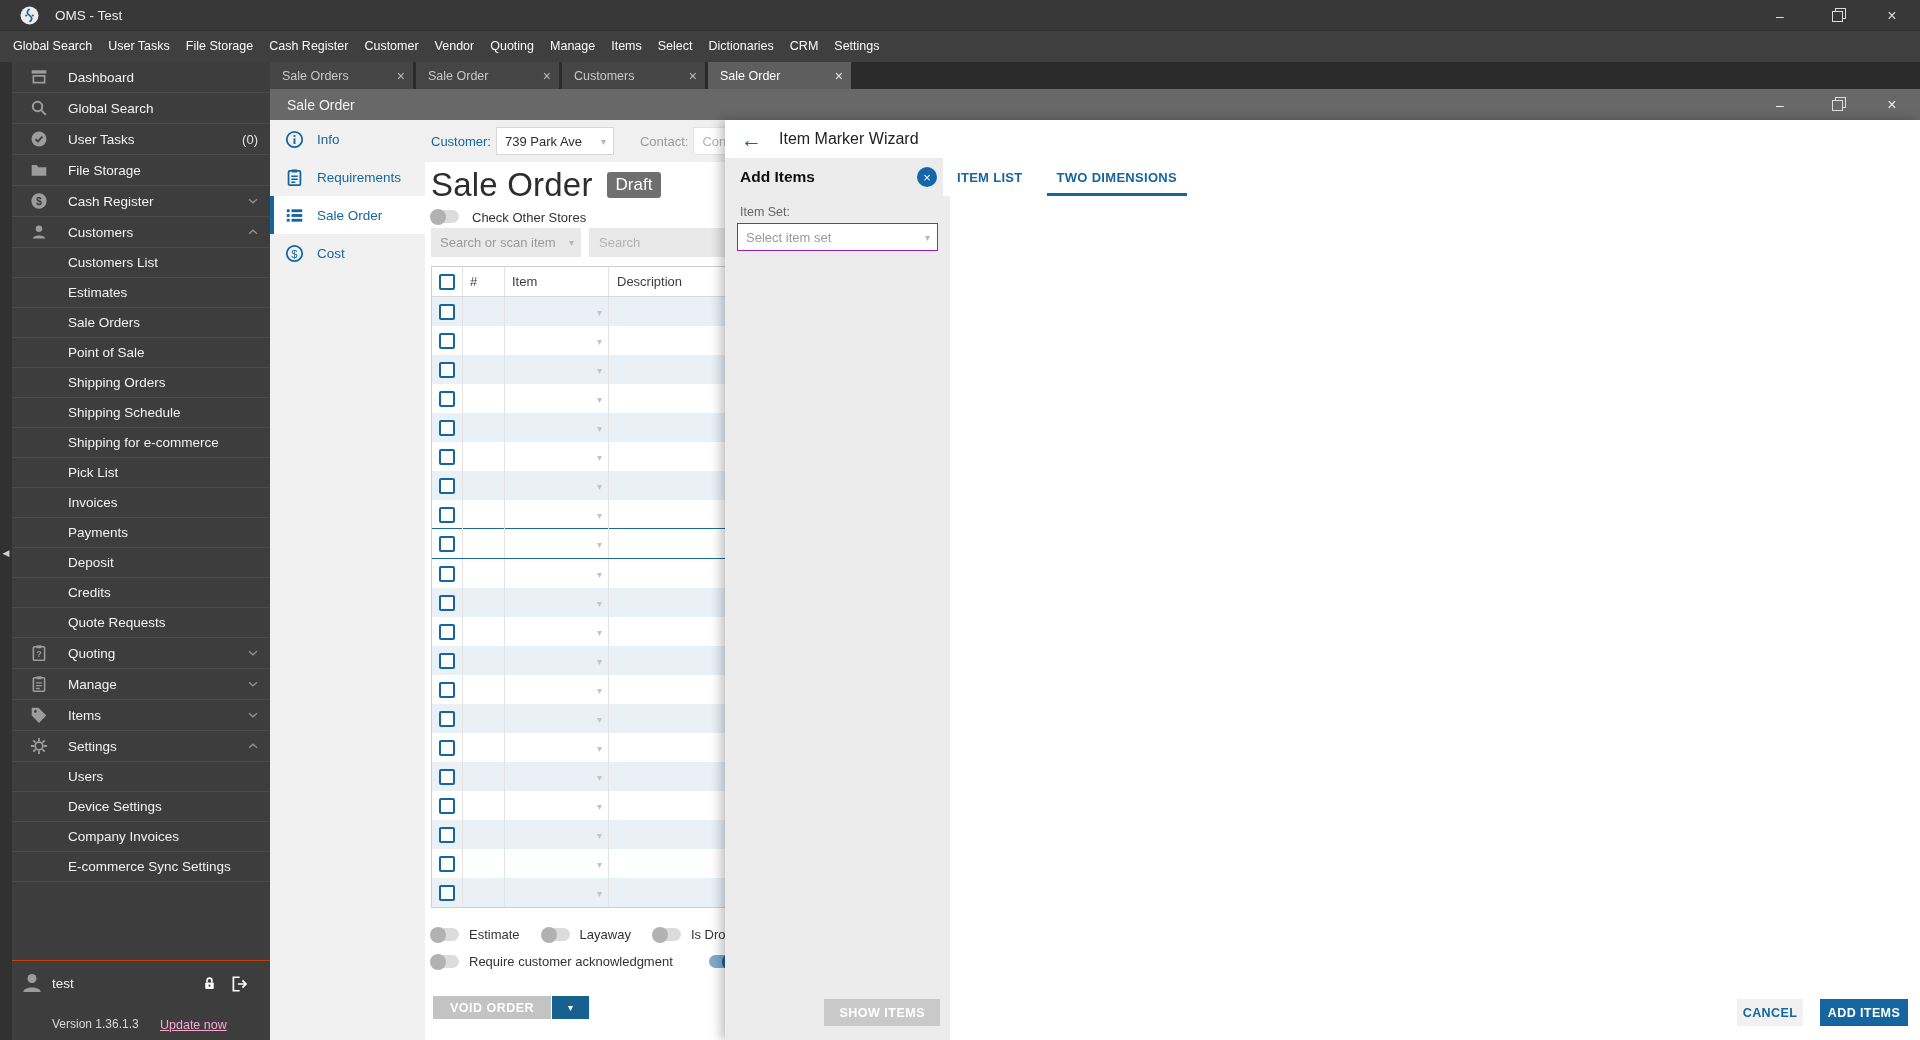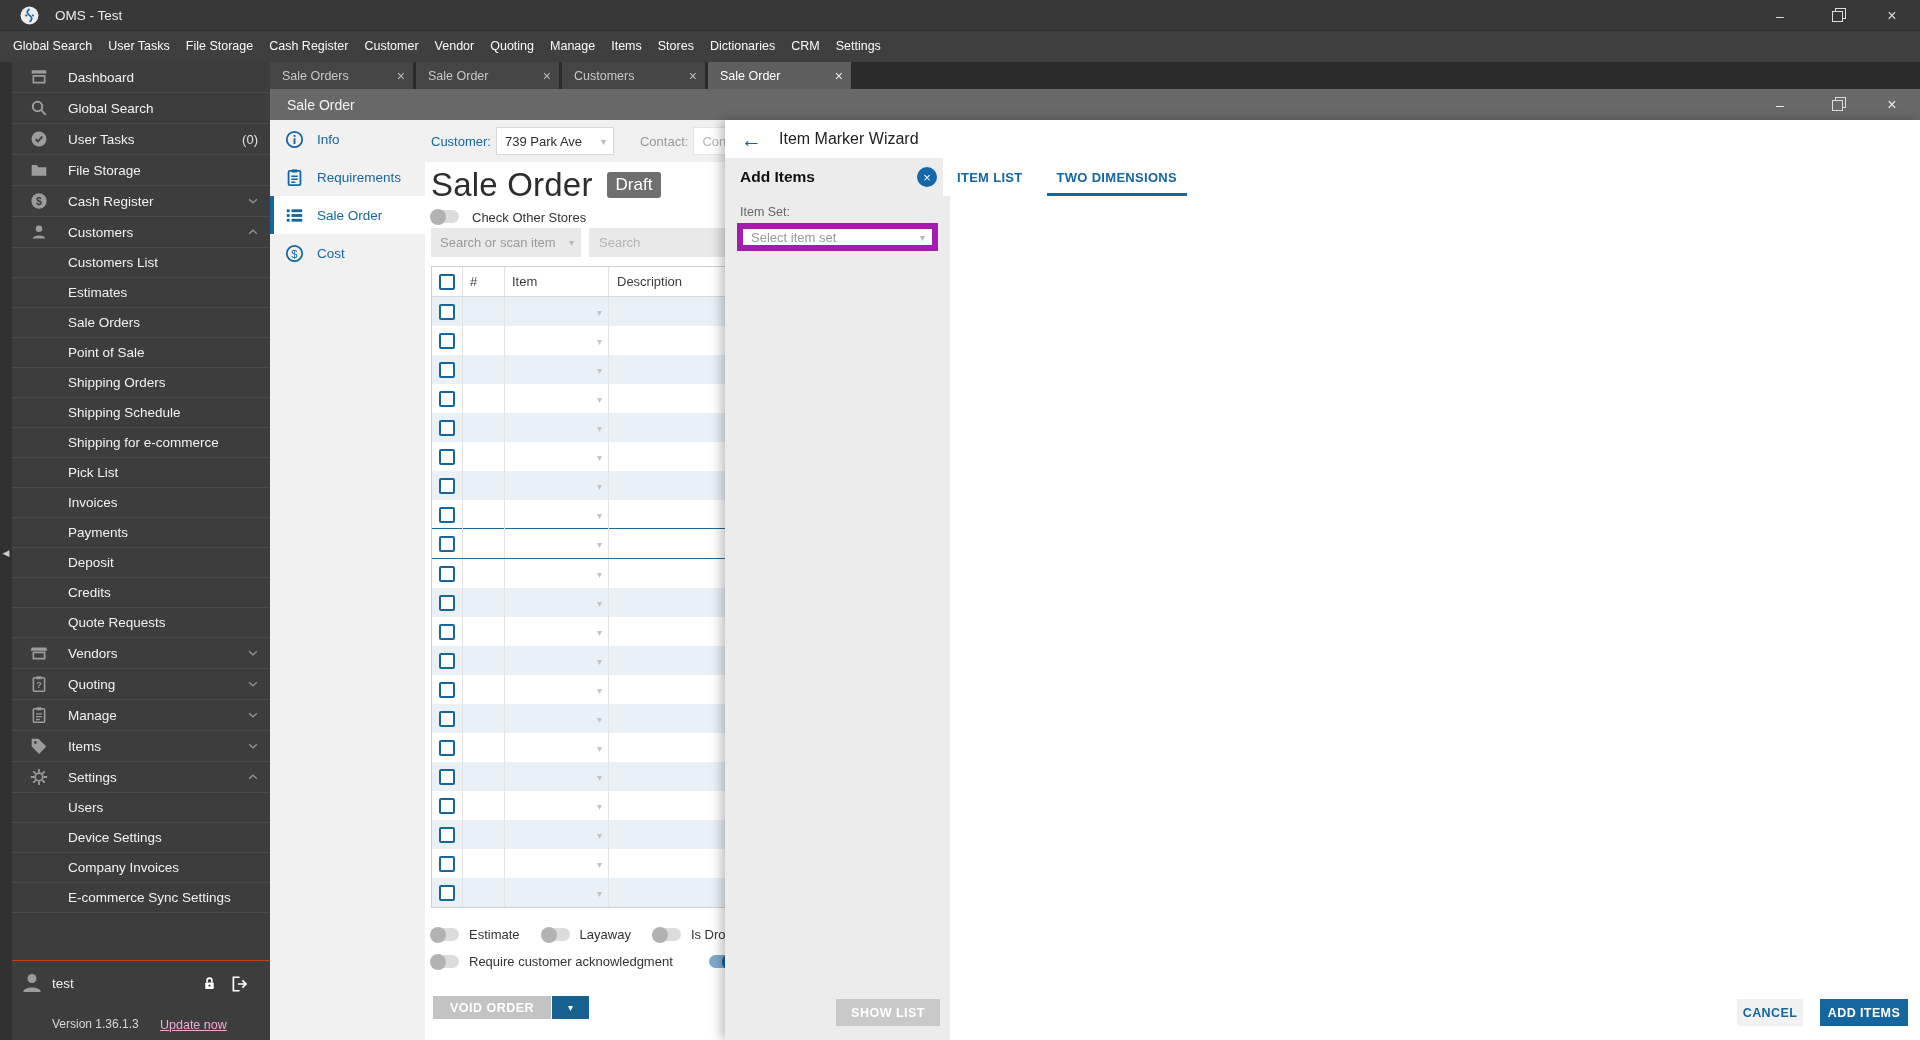--- a/index.html
+++ b/index.html
@@ -107,21 +107,21 @@
   
   .wizard{position:absolute;left:725px;top:120px;right:0;height:920px;background:#fff;box-shadow:-4px 0 10px rgba(0,0,0,.25);z-index:5}
   .wiz-head{position:absolute;left:0;top:0;right:0;height:38px;display:flex;align-items:center;padding-left:16px;gap:17px;background:#fff}
   .back{color:#15669e;font-size:21px;line-height:1}
   .wiz-title{font-size:16px;color:#222}
   .wiz-left{position:absolute;left:0;top:38px;width:225px;bottom:0;background:#ececec}
   .wl-head{height:38px;display:flex;align-items:center;padding:0 13px 0 15px}
   .wl-title{font-weight:bold;font-size:15.5px;color:#101010;flex:1}
   .wl-close{width:20px;height:20px;border-radius:50%;background:#1467a8;color:#fff;display:flex;align-items:center;justify-content:center;font-size:13px;line-height:1}
   .wl-label{margin:9px 0 4px 15px;font-size:12.5px;color:#666}
-  .wl-select{margin-left:12px;width:201px;height:28px;background:#fff;border:6px solid #a21caf;display:flex;align-items:center;padding:0 8px;font-size:13px;color:#9a9a9a;position:relative}
+  .wl-select{margin-left:12px;width:201px;height:28px;background:#fff;border:1px solid #a21caf;display:flex;align-items:center;padding:0 8px;font-size:13px;color:#9a9a9a;position:relative}
   .show-items{position:absolute;right:10px;bottom:14px;height:27px;padding:0 15px;background:#c9c9c9;color:#fff;font-size:12.5px;font-weight:bold;display:flex;align-items:center;letter-spacing:.5px}
   .wiz-tabs{position:absolute;left:218px;top:38px;right:0;height:38px;display:flex;padding-left:12px;gap:22px;background:#fff}
   .wtab{font-size:13px;font-weight:bold;color:#15669e;letter-spacing:.3px;padding:12px 2px 6px;border-bottom:3px solid transparent}
   .wtab.active{border-bottom-color:#15669e;padding-left:10px;padding-right:10px}
   .wiz-content{position:absolute;left:225px;top:76px;right:0;bottom:0;background:#fff}
   .btn-cancel{position:absolute;right:117px;bottom:14px;width:66px;height:27px;background:#f1f1f1;color:#15669e;font-size:12.5px;font-weight:bold;display:flex;align-items:center;justify-content:center;letter-spacing:.4px}
   .btn-add{position:absolute;right:12px;bottom:14px;width:88px;height:27px;background:#15669e;color:#fff;font-size:12.5px;font-weight:bold;display:flex;align-items:center;justify-content:center;letter-spacing:.4px}
 </style>
 </head>
 <body>
@@ -148,21 +148,21 @@
   <div class="menubar" id="menubar">
       <span class="menu-item">Global Search</span>
       <span class="menu-item">User Tasks</span>
       <span class="menu-item">File Storage</span>
       <span class="menu-item">Cash Register</span>
       <span class="menu-item">Customer</span>
       <span class="menu-item">Vendor</span>
       <span class="menu-item">Quoting</span>
       <span class="menu-item">Manage</span>
       <span class="menu-item">Items</span>
-      <span class="menu-item">Stores</span>
+      <span class="menu-item">Select</span>
       <span class="menu-item">Dictionaries</span>
       <span class="menu-item">CRM</span>
       <span class="menu-item">Settings</span>
     </div>
 
   <div class="sidebar">
     <div class="side-gutter">
       <div class="collapse">◀</div>
     </div>
     <div class="side-list" id="side-list">
@@ -249,32 +249,20 @@
           <span>Payments</span>
         </div>
         <div class="srow sub">
           <span>Deposit</span>
         </div>
         <div class="srow sub">
           <span>Credits</span>
         </div>
         <div class="srow sub">
           <span>Quote Requests</span>
-        </div>
-        <div class="srow">
-          <span class="sic"><svg viewBox="0 0 16 16" width="100%" height="100%">
-              <path d="M1.5 3h13l.8 3H.7z" fill="currentColor"></path>
-              <path d="M3 7.5h10V13H3z" fill="none" stroke="currentColor" stroke-width="1.5"></path>
-            </svg></span>
-          <span>Vendors</span>
-          <span class="chev ">
-            <svg viewBox="0 0 16 16" width="100%" height="100%" fill="none" stroke="currentColor" stroke-width="1.6">
-              <path d="M3.5 6l4.5 4 4.5-4"></path>
-            </svg>
-          </span>
         </div>
         <div class="srow">
           <span class="sic"><svg viewBox="0 0 16 16" width="100%" height="100%">
               <rect x="3" y="2.5" width="10" height="12" rx="1" fill="none" stroke="currentColor" stroke-width="1.4"></rect>
               <rect x="5.8" y="1.2" width="4.4" height="2.6" fill="currentColor"></rect>
               <text x="8" y="11.8" font-size="8" text-anchor="middle" fill="currentColor" font-family="Liberation Sans,sans-serif" font-weight="bold">?</text>
             </svg></span>
           <span>Quoting</span>
           <span class="chev ">
             <svg viewBox="0 0 16 16" width="100%" height="100%" fill="none" stroke="currentColor" stroke-width="1.6">
@@ -703,21 +691,21 @@
     <div class="wiz-left">
       <div class="wl-head">
         <span class="wl-title">Add Items</span>
         <span class="wl-close">×</span>
       </div>
       <div class="wl-label">Item Set:</div>
       <div class="wl-select">
         <span>Select item set</span>
         <span class="sel-chev">▾</span>
       </div>
-      <div class="show-items">SHOW LIST</div>
+      <div class="show-items">SHOW ITEMS</div>
     </div>
 
     <div class="wiz-tabs" id="wiz-tabs">
         <div class="wtab ">ITEM LIST</div>
         <div class="wtab active">TWO DIMENSIONS</div>
       </div>
     <div class="wiz-content"></div>
 
     <div class="btn-cancel">CANCEL</div>
     <div class="btn-add">ADD ITEMS</div>

